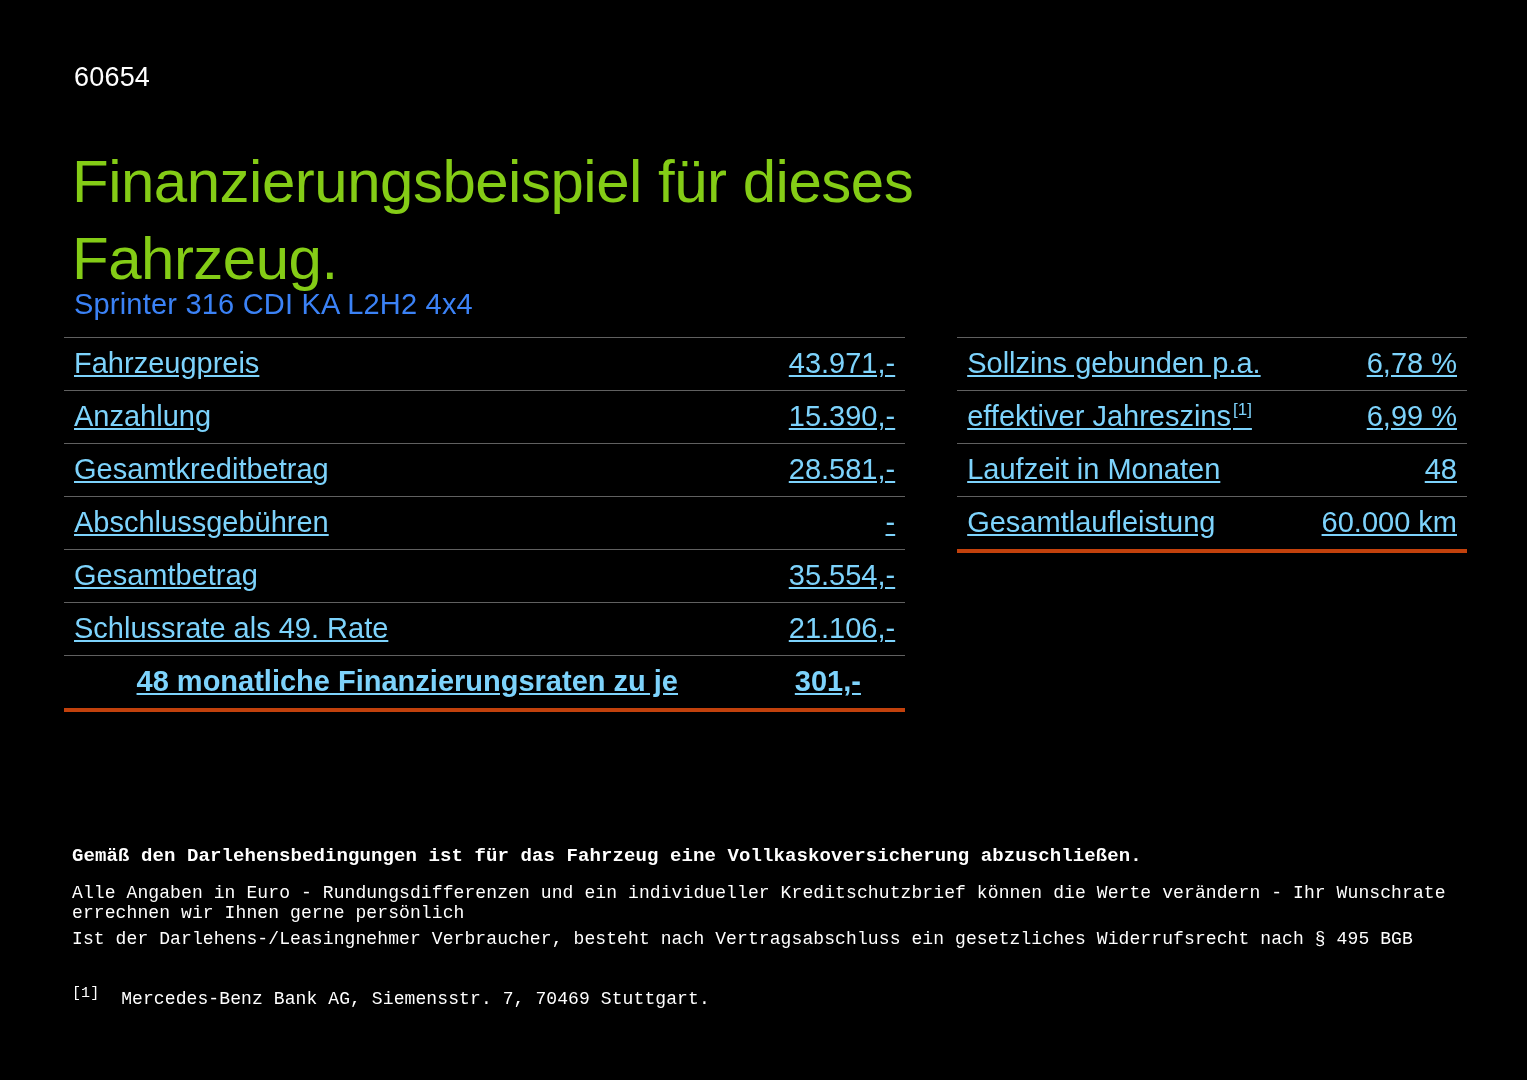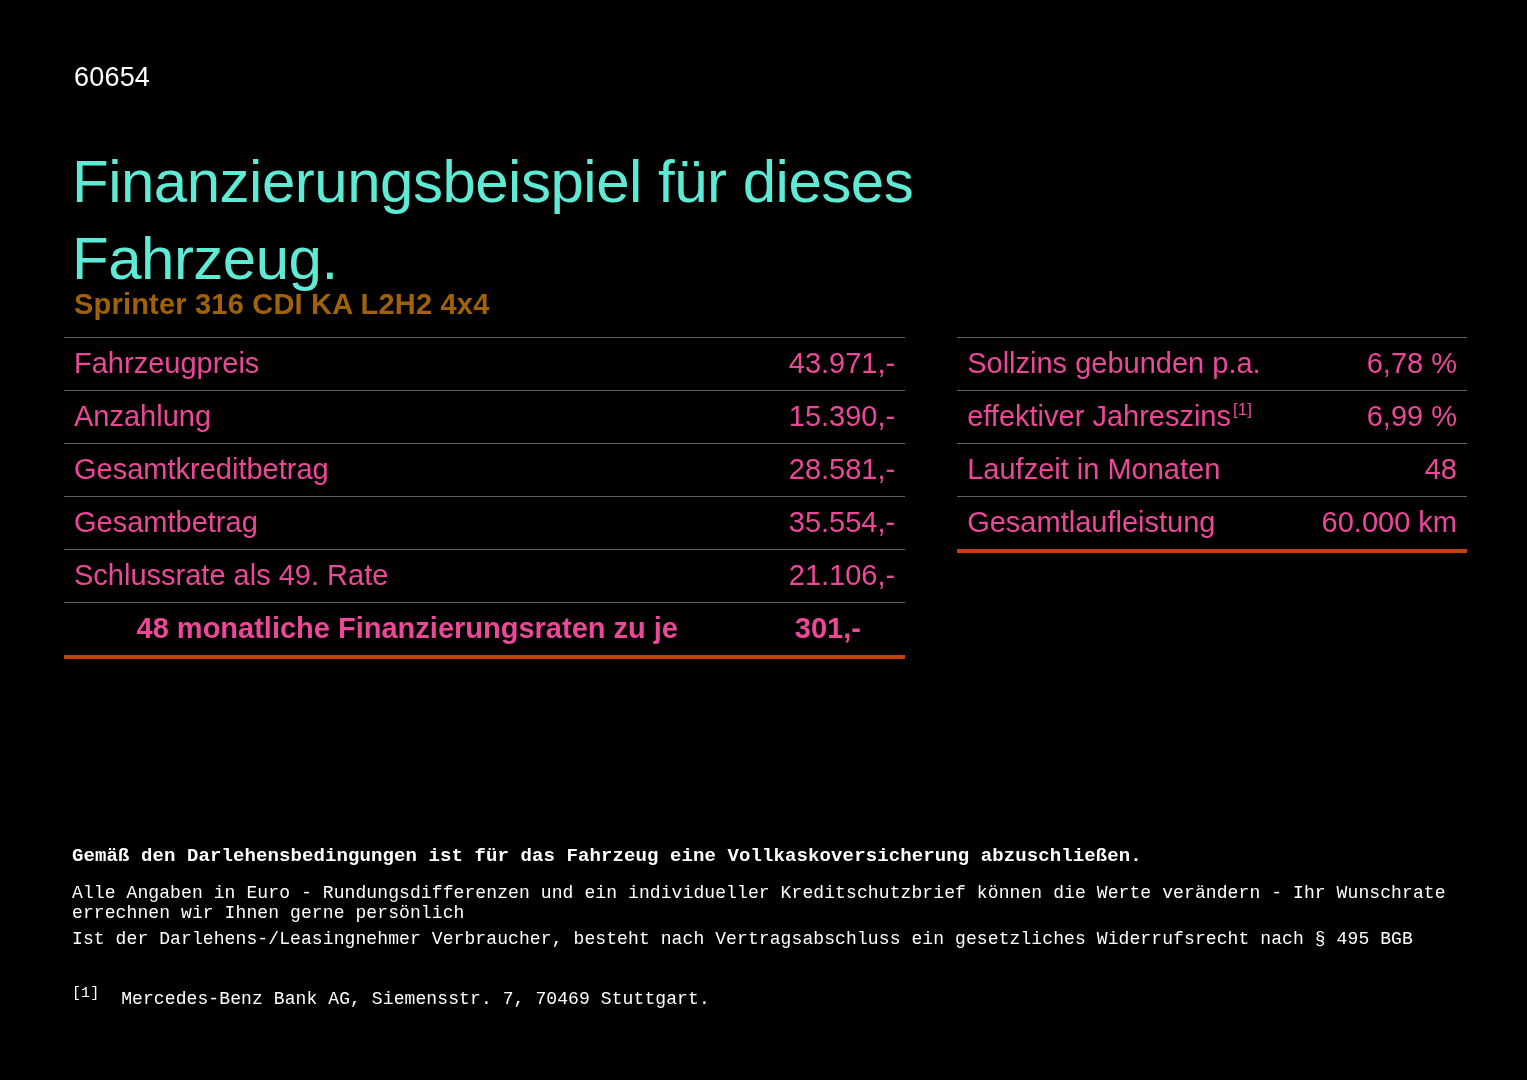--- a/index.html
+++ b/index.html
@@ -32,30 +32,29 @@
   }
   .headline {
     position: absolute;
     top: 104px;
     left: 72px;
     width: 1000px;
     font-size: 60px;
     line-height: 1.28;
     font-weight: 400;
     letter-spacing: -0.5px;
-    color: #5eead4;
+    color: #84cc16;
   }
   .subtitle {
     position: absolute;
     top: 288px;
     left: 74px;
     font-size: 29px;
     letter-spacing: 0.2px;
-    color: #a16207;
-    font-weight: bold;
+    color: #3b82f6;
   }
   .tables {
     position: absolute;
     top: 337px;
     left: 64px;
     right: 60px;
     display: flex;
     gap: 28px;
   }
   .table-left {
@@ -64,25 +63,26 @@
   .table-right {
     width: 520px;
     margin-left: 24px;
   }
   table {
     width: 100%;
     border-collapse: collapse;
   }
   td {
     font-size: 29px;
-    color: #ec4899;
+    color: #7dd3fc;
     padding: 9px 10px 10px 10px;
     border-top: 1px solid #606060;
     vertical-align: baseline;
     white-space: nowrap;
+    text-decoration: underline;
   }
   tr:last-child td {
     border-bottom: 4px solid #c2410c;
   }
   td.label {
     text-align: left;
   }
   td.value {
     text-align: right;
   }
@@ -147,20 +147,24 @@
             <td class="label">Fahrzeugpreis</td>
             <td class="value">43.971,-</td>
           </tr>
           <tr>
             <td class="label">Anzahlung</td>
             <td class="value">15.390,-</td>
           </tr>
           <tr>
             <td class="label">Gesamtkreditbetrag</td>
             <td class="value">28.581,-</td>
+          </tr>
+          <tr>
+            <td class="label">Abschlussgebühren</td>
+            <td class="value">-</td>
           </tr>
           <tr>
             <td class="label">Gesamtbetrag</td>
             <td class="value">35.554,-</td>
           </tr>
           <tr>
             <td class="label">Schlussrate als 49. Rate</td>
             <td class="value">21.106,-</td>
           </tr>
           <tr class="emphasis">

